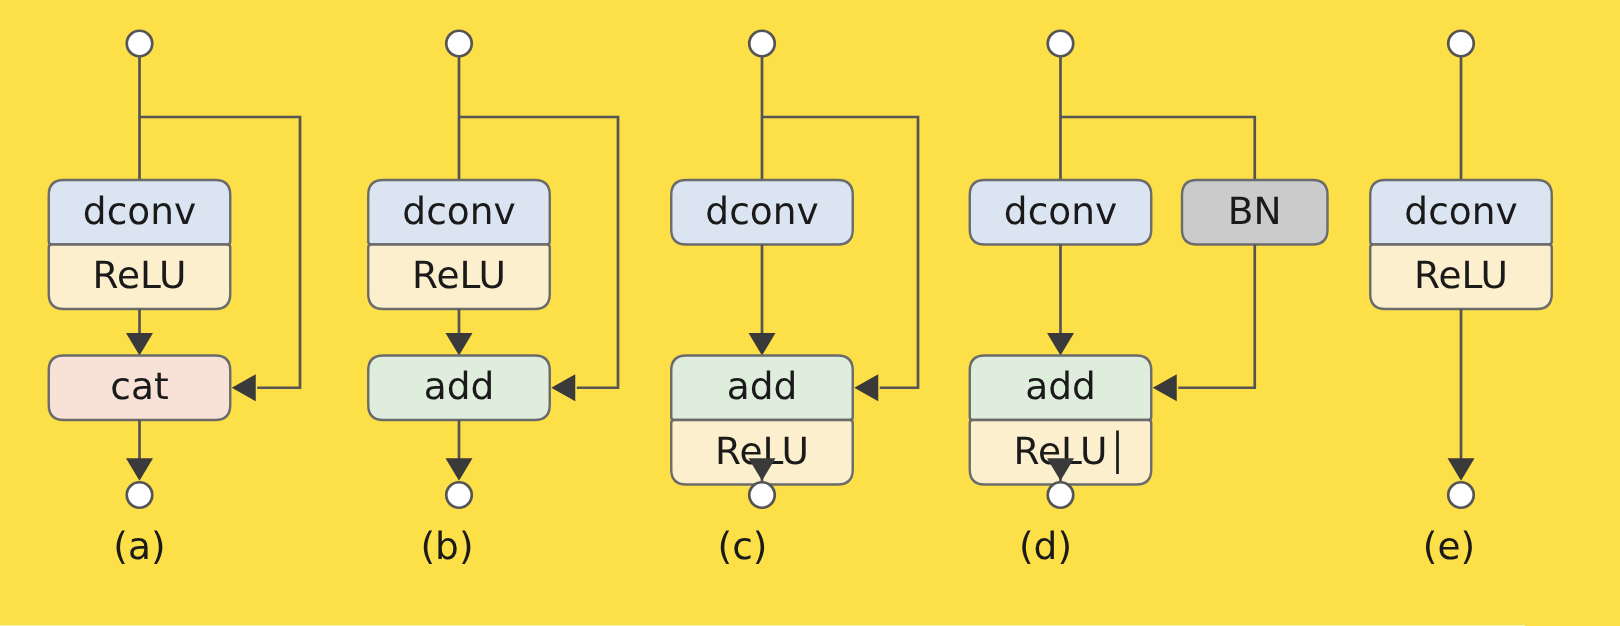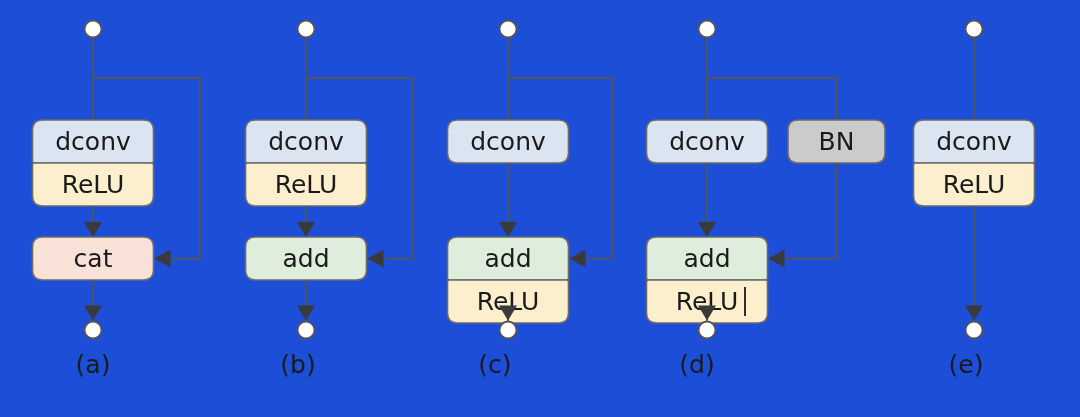--- a/index.html
+++ b/index.html
@@ -11,21 +11,21 @@
   body {
     width: 1080px;
     height: 417px;
     font-family: "DejaVu Sans", "Liberation Sans", sans-serif;
     overflow: hidden;
   }
   #diagram-root {
     position: relative;
     width: 1080px;
     height: 417px;
-    background: #1d4ed8;
+    background: #fde047;
   }
   svg#figure {
     display: block;
     width: 1080px;
     height: 417px;
   }
 </style>
 </head>
 <body>
 

